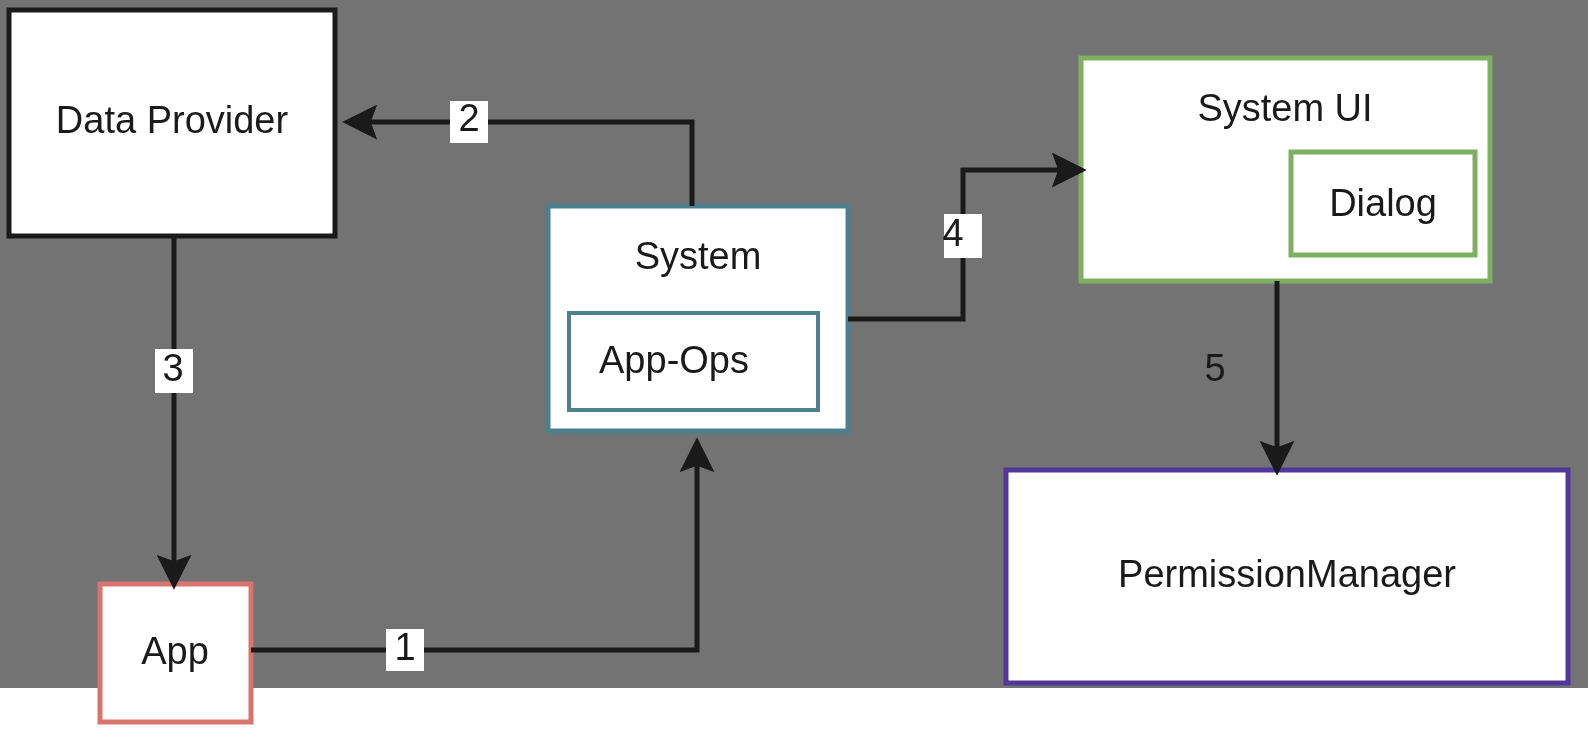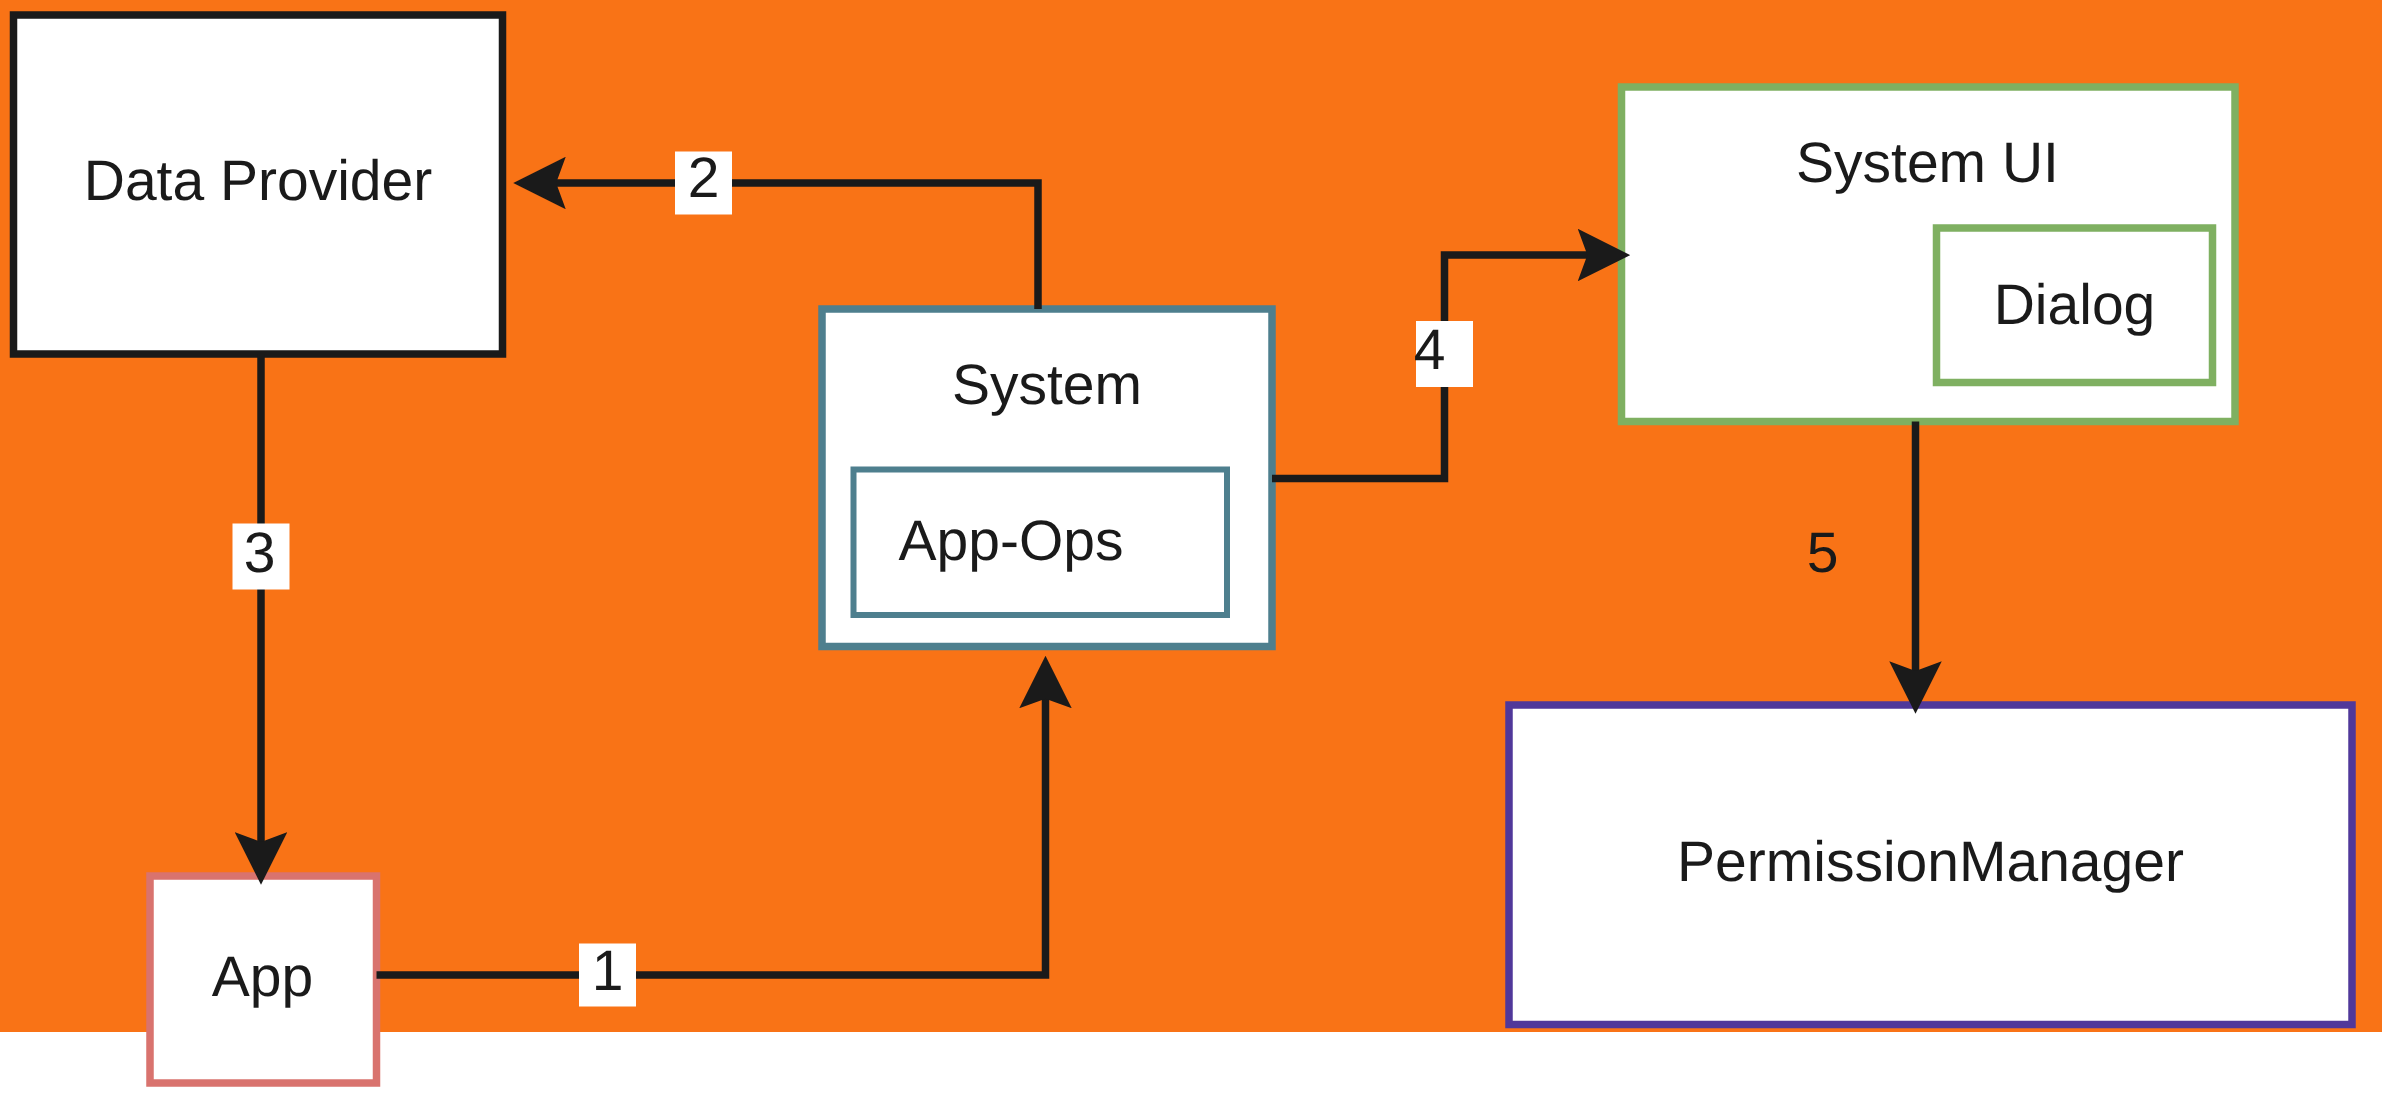--- a/index.html
+++ b/index.html
@@ -10,21 +10,21 @@
   body {
     width: 1588px;
     height: 740px;
     overflow: hidden;
     font-family: "Liberation Sans", sans-serif;
   }
   #diagram-root {
     position: relative;
     width: 1588px;
     height: 688px;
-    background: #f97316;
+    background: #737373;
   }
   svg#diagram-svg {
     display: block;
     width: 1588px;
     height: 740px;
   }
   .node-box {
     fill: #ffffff;
   }
   .node-label {

